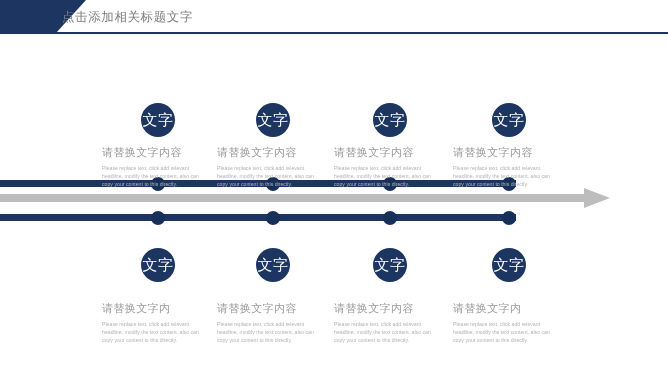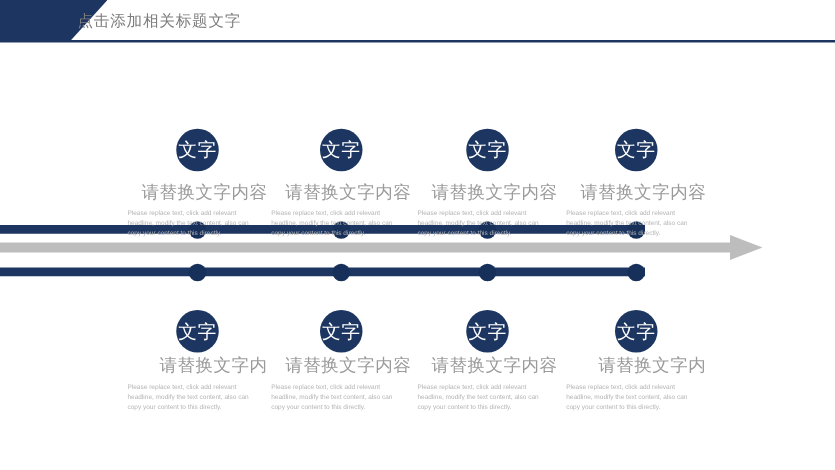--- a/index.html
+++ b/index.html
@@ -100,43 +100,42 @@
     border-radius: 50%;
     background: #1C3661;
     color: #ffffff;
     font-size: 15px;
     line-height: 34px;
     text-align: center;
     letter-spacing: 0.5px;
     font-family: "DejaVu Sans", "Liberation Sans", sans-serif;
   }
   .col-heading {
-    font-size: 14px;
+    font-size: 11px;
     color: #9a9a9a;
     letter-spacing: 0.4px;
     white-space: nowrap;
     font-family: "DejaVu Sans", "Liberation Sans", sans-serif;
-    text-align: right;
   }
   .col-body {
     font-size: 5.2px;
     line-height: 8.2px;
     color: #b4b4b4;
     width: 108px;
     font-family: "Liberation Sans", sans-serif;
   }
 
   
   .col-top .circle { margin: 0 auto 0 39px; }
   .col-top .col-heading { margin-top: 8px; }
   .col-top .col-body { margin-top: 4px; }
 
   
   .col-bottom .circle { margin: 0 auto 0 39px; }
-  .col-bottom .col-heading { margin-top: 2px; }
+  .col-bottom .col-heading { margin-top: 19px; }
   .col-bottom .col-body { margin-top: 4px; }
 </style>
 </head>
 <body>
 
 <div id="header">
   <div id="header-shape"></div>
   <div id="header-title">点击添加相关标题文字</div>
   <div id="header-rule"></div>
 </div>

